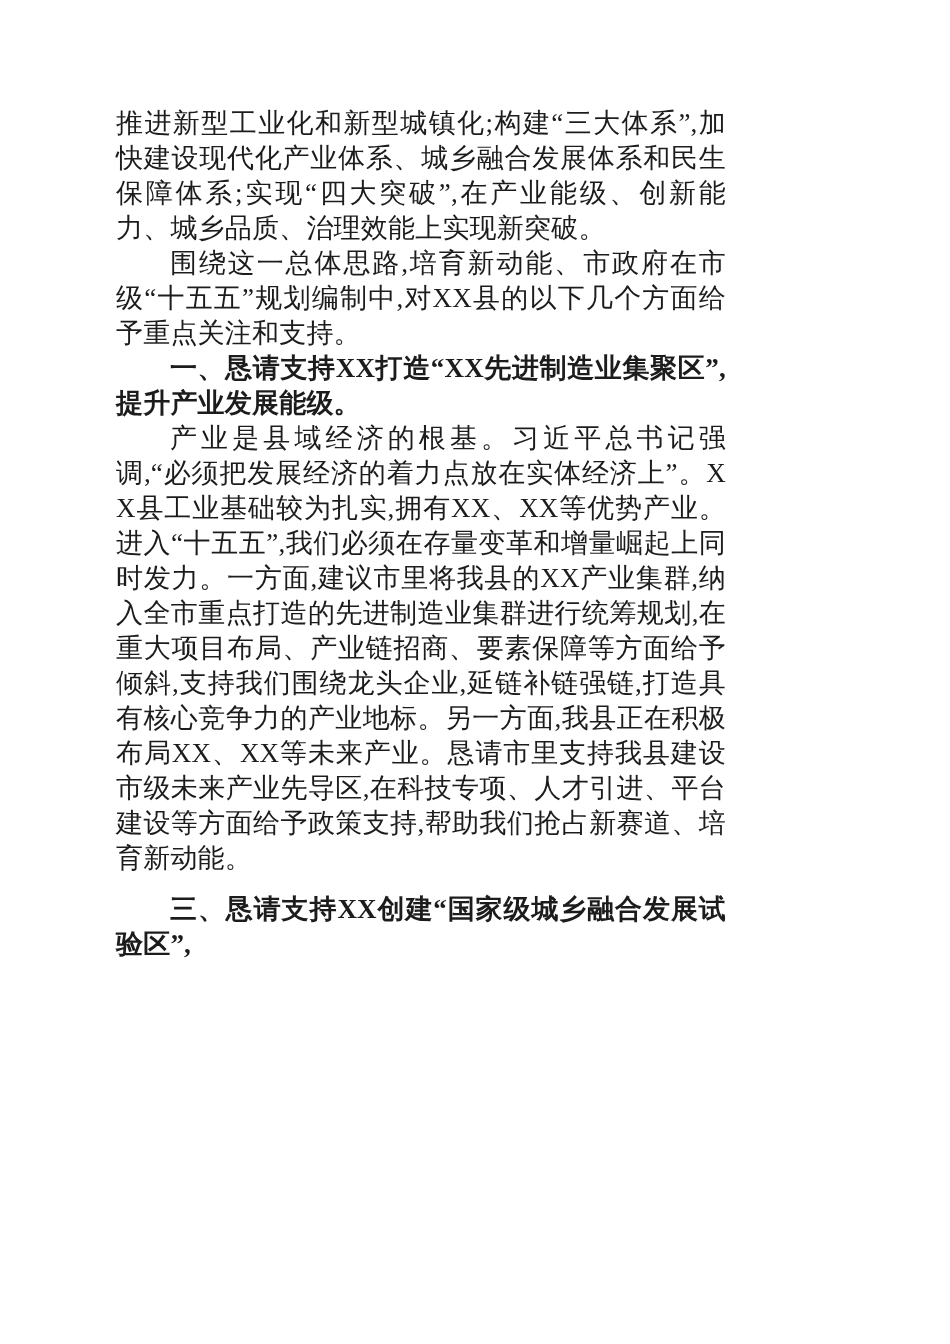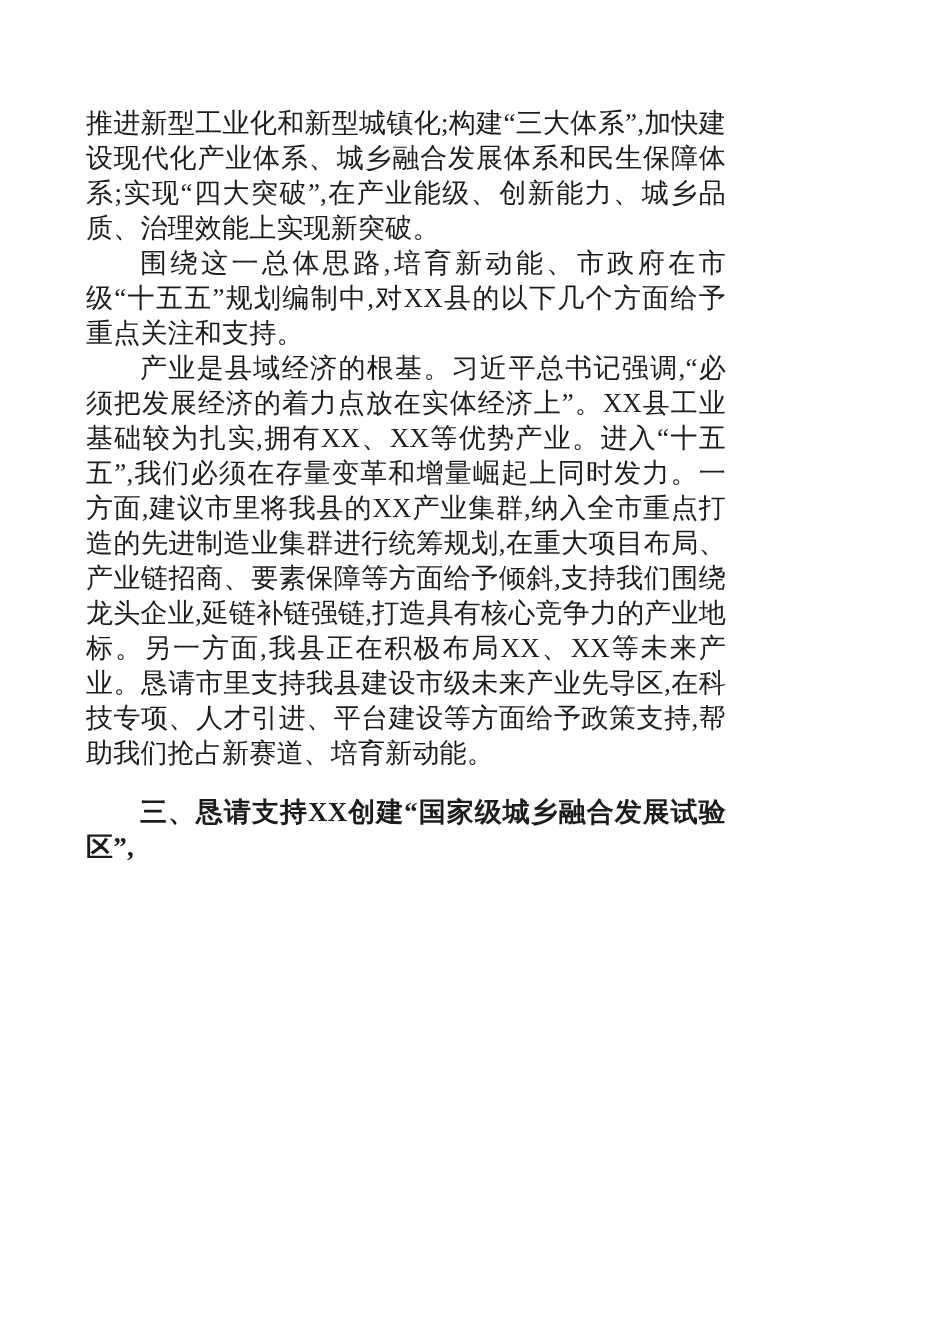--- a/index.html
+++ b/index.html
@@ -11,45 +11,46 @@
       width: 950px;
       height: 1344px;
       font-family: "Liberation Serif", "DejaVu Serif", serif;
       color: #1c1c1c;
       overflow: hidden;
     }
     .page {
       box-sizing: border-box;
       width: 862px;
       height: 1344px;
-      padding: 106px 136px 40px 86px;
+      padding: 106px 136px 40px 116px;
       background: #ffffff;
       overflow: hidden;
     }
     .para, .heading {
       margin: 0;
       font-size: 27px;
       line-height: 35px;
       text-align: justify;
       text-justify: inter-ideograph;
       text-indent: 2em;
       word-break: break-all;
       letter-spacing: 0.2px;
     }
     .no-indent {
       text-indent: 0;
     }
     .heading {
       font-weight: bold;
     }
     .heading:last-child {
-      margin-top: 24px;
+      margin-top: 16px;
     }
   </style>
 </head>
 <body>
 
 <div class="page">
   <p class="para no-indent">推进新型工业化和新型城镇化;构建“三大体系”,加快建设现代化产业体系、城乡融合发展体系和民生保障体系;实现“四大突破”,在产业能级、创新能力、城乡品质、治理效能上实现新突破。</p>
   <p class="para">围绕这一总体思路,培育新动能、市政府在市级“十五五”规划编制中,对XX县的以下几个方面给予重点关注和支持。</p>
+  <p class="heading">一、恳请支持XX打造“XX先进制造业集聚区”,提升产业发展能级。</p>
   <p class="para">产业是县域经济的根基。习近平总书记强调,“必须把发展经济的着力点放在实体经济上”。XX县工业基础较为扎实,拥有XX、XX等优势产业。进入“十五五”,我们必须在存量变革和增量崛起上同时发力。一方面,建议市里将我县的XX产业集群,纳入全市重点打造的先进制造业集群进行统筹规划,在重大项目布局、产业链招商、要素保障等方面给予倾斜,支持我们围绕龙头企业,延链补链强链,打造具有核心竞争力的产业地标。另一方面,我县正在积极布局XX、XX等未来产业。恳请市里支持我县建设市级未来产业先导区,在科技专项、人才引进、平台建设等方面给予政策支持,帮助我们抢占新赛道、培育新动能。</p>
   <p class="heading">三、恳请支持XX创建“国家级城乡融合发展试验区”,</p>
 </div>
 
 </body></html>

